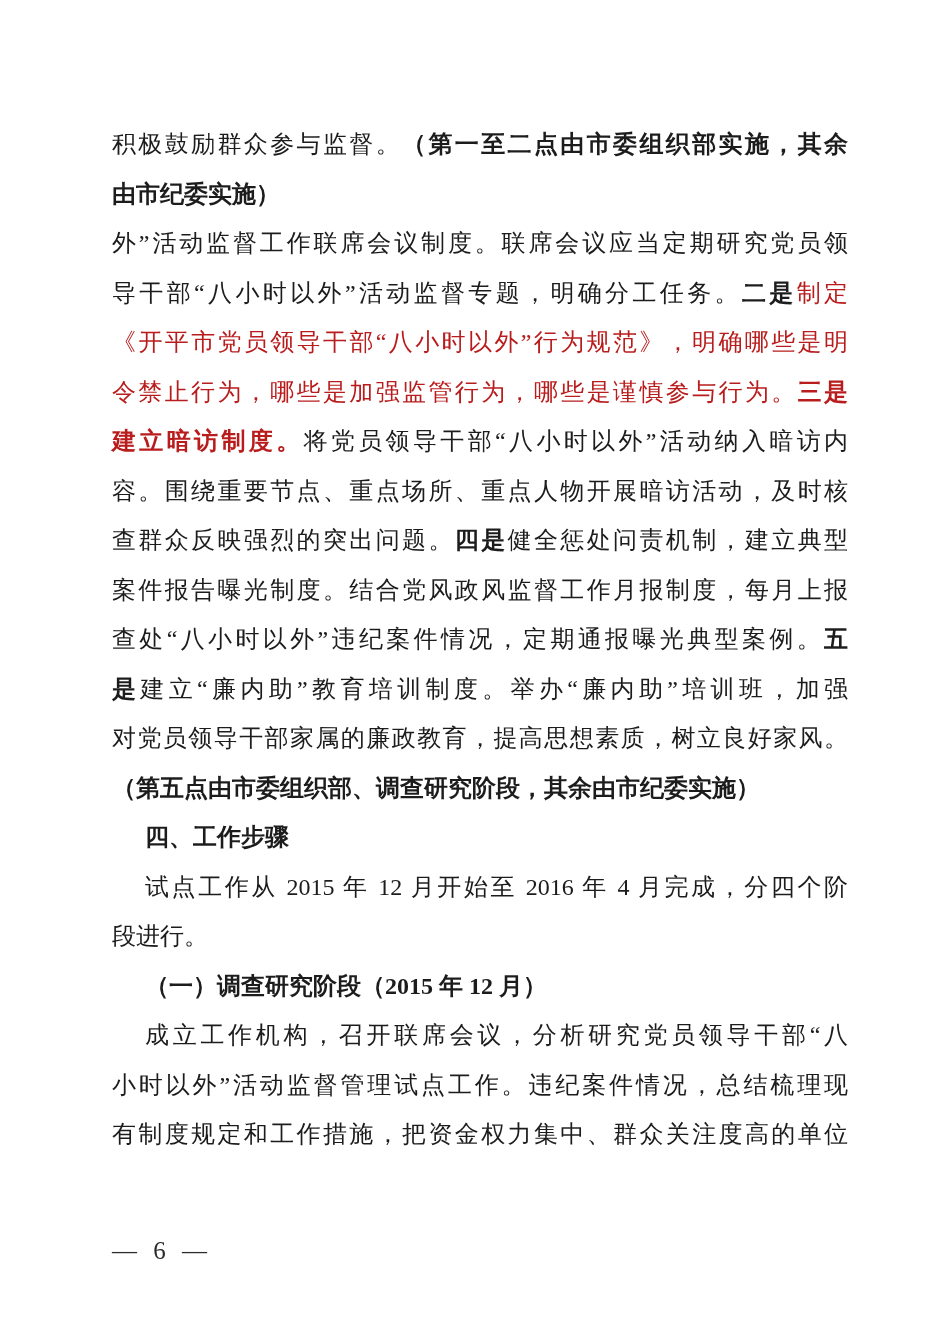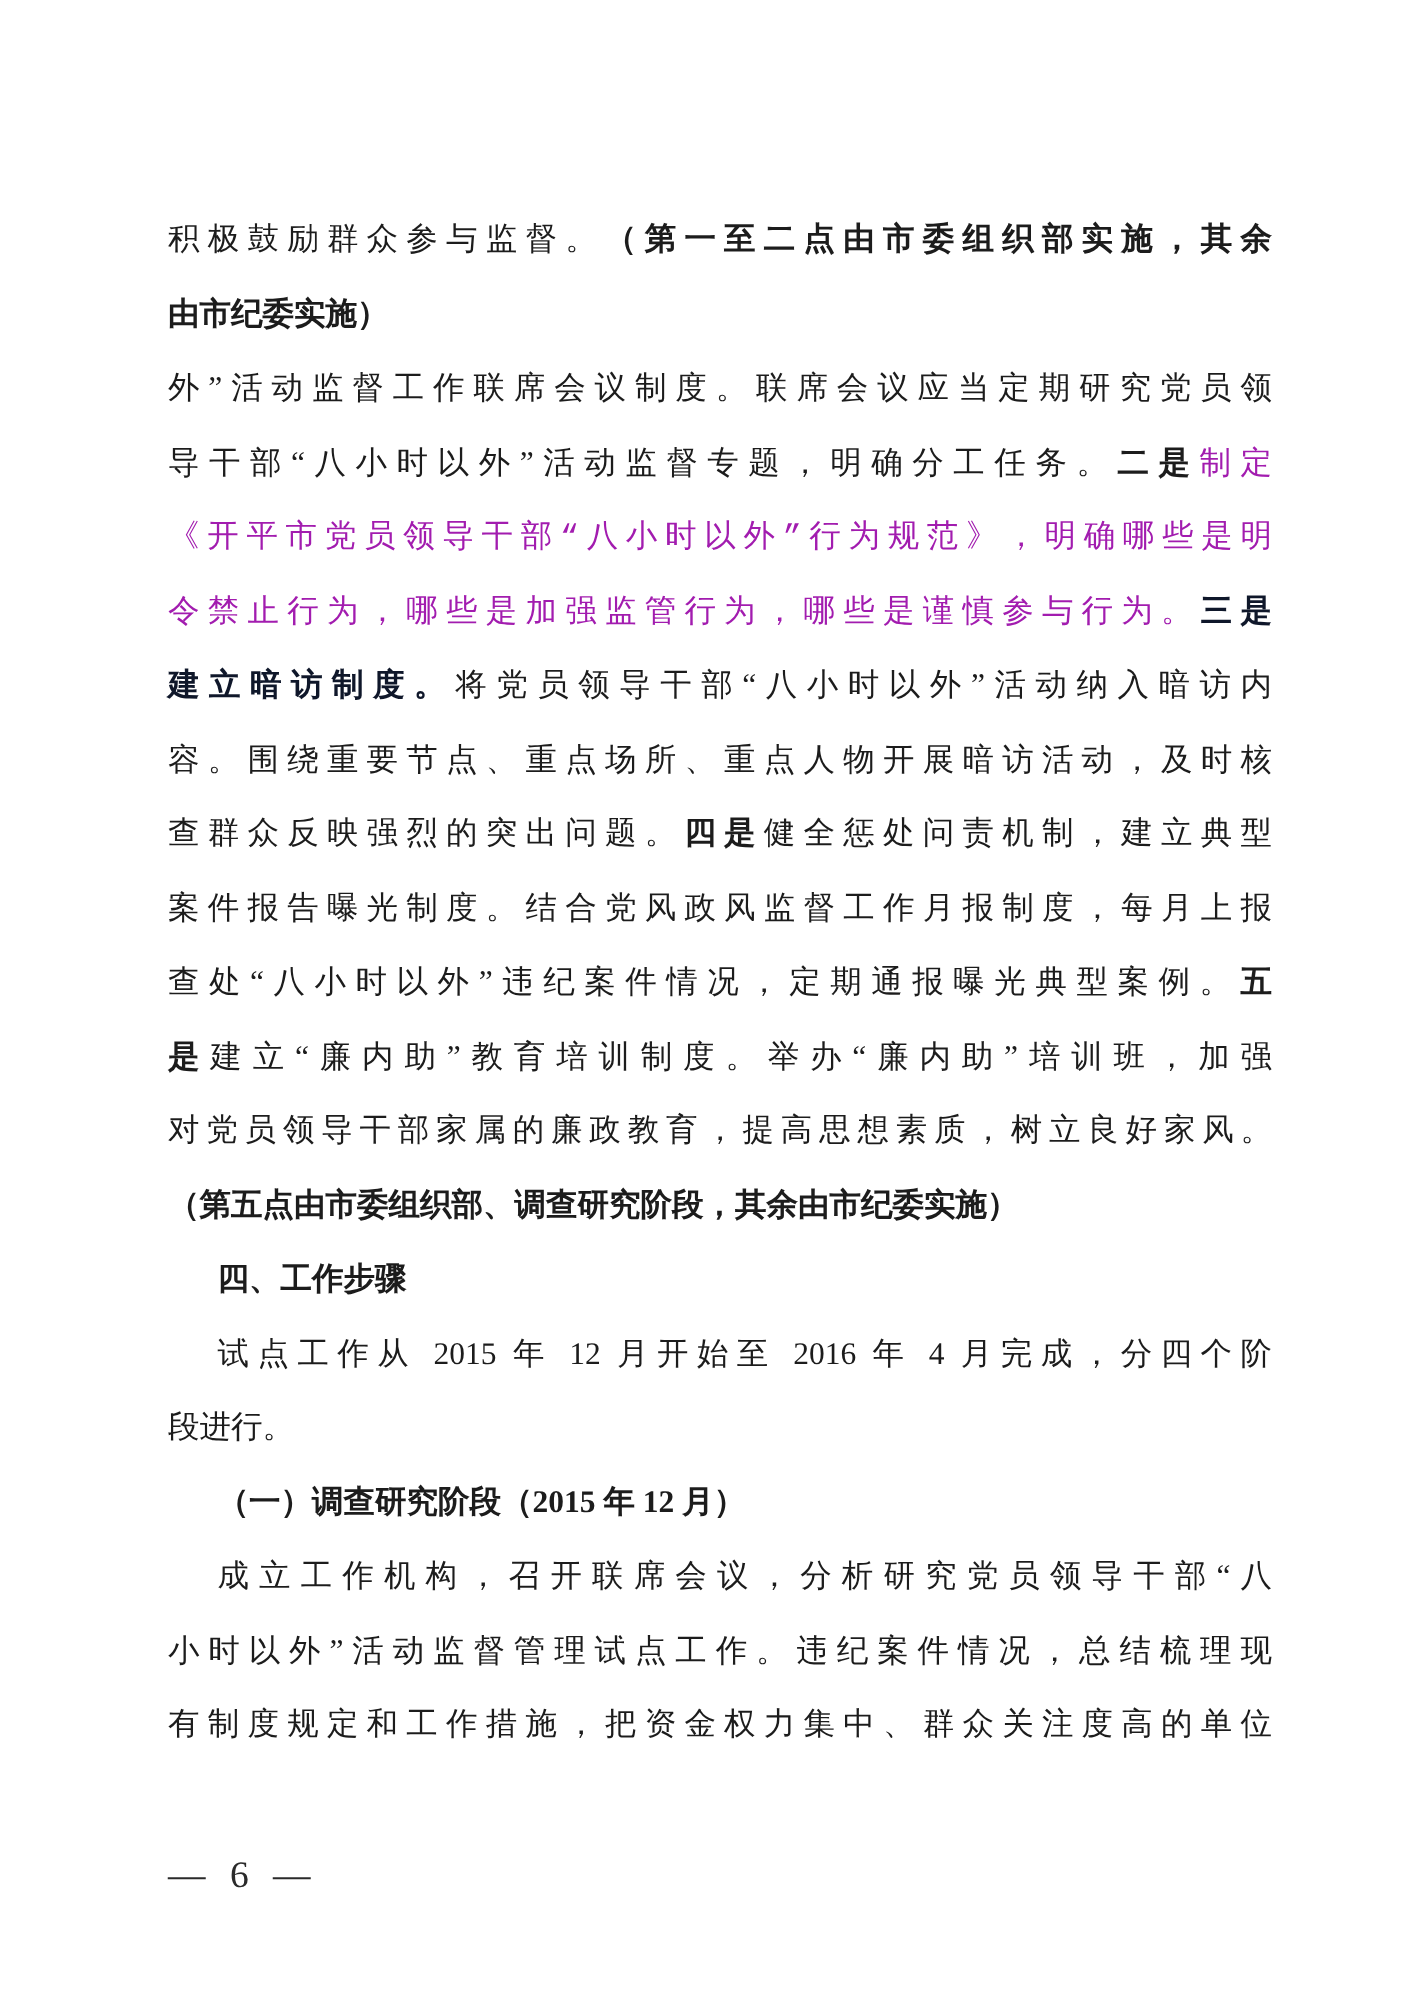--- a/index.html
+++ b/index.html
@@ -16,22 +16,22 @@
     font-family: "Liberation Serif", "DejaVu Serif", serif;
     color: #1c1c1c;
   }
   .content {
     position: absolute;
     left: 112px;
     top: 127px;
     width: 736px;
   }
   .line {
-    font-size: 21px;
-    line-height: 65px;
+    font-size: 24px;
+    line-height: 34px;
     height: 49.5px;
     text-align: left;
     white-space: normal;
   }
   .line.stretch {
     text-align: justify;
     text-align-last: justify;
   }
   .line.indent {
     text-indent: 33px;
@@ -42,28 +42,28 @@
   }
   .seg-kai {
     font-family: "Liberation Serif", "DejaVu Serif", serif;
     font-weight: bold;
   }
   .seg-hei {
     font-family: "Liberation Sans", "DejaVu Sans", sans-serif;
     font-weight: bold;
   }
   .seg-red {
-    font-family: Liberation Mono, monospace;
+    font-family: Liberation Serif, serif;
     font-weight: normal;
-    color: #a21caf;
+    color: #b91c1c;
   }
   .seg-redhei {
     font-family: Liberation Mono, monospace;
     font-weight: bold;
-    color: #0f172a;
+    color: #b91c1c;
   }
   .footer {
     position: absolute;
     left: 112px;
     top: 1236px;
     font-size: 25px;
     line-height: 30px;
     color: #2a2a2a;
     letter-spacing: 5px;
     font-family: "Liberation Serif", "DejaVu Serif", serif;

